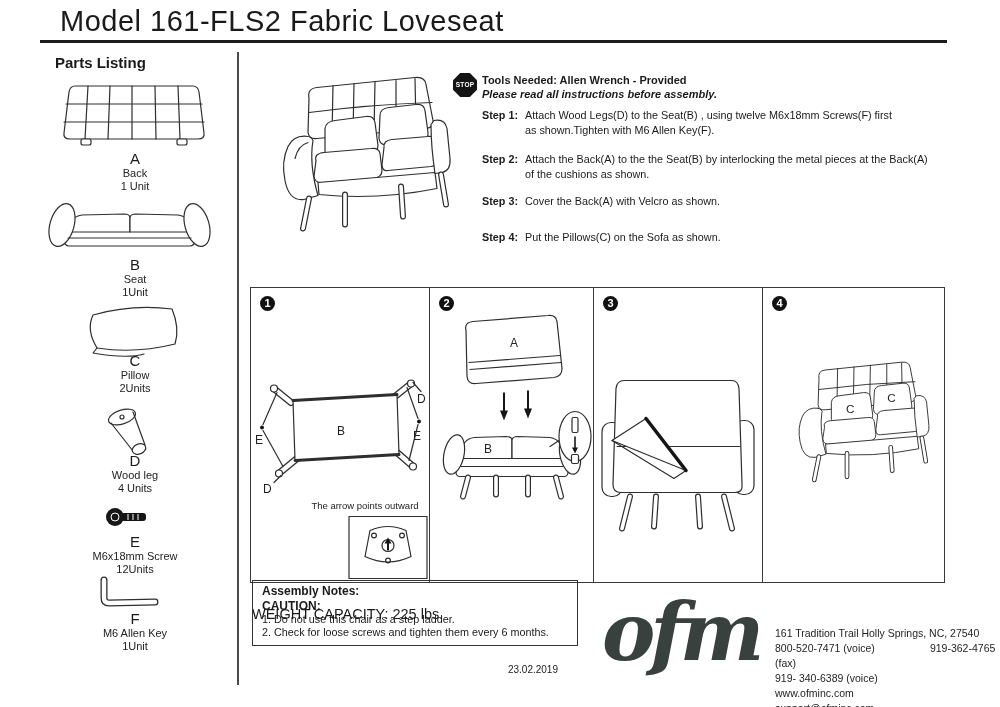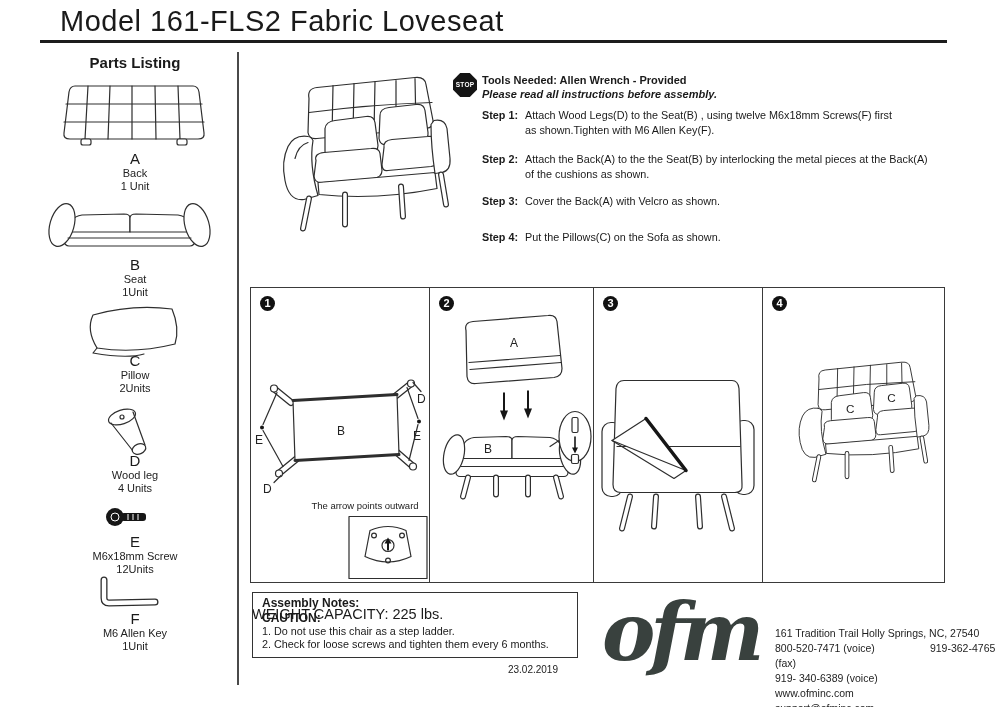--- a/index.html
+++ b/index.html
@@ -4,21 +4,21 @@
 <style>
   html,body{margin:0;padding:0;background:#fff;}
   #page{position:relative;width:1000px;height:707px;background:#fff;overflow:hidden;
         font-family:"Liberation Sans",sans-serif;color:#1a1a1a;}
   .abs{position:absolute;}
   
   #title{left:60px;top:5px;font-size:29px;font-weight:500;letter-spacing:.5px;}
   #title-rule{left:40px;top:40px;width:907px;height:2.5px;background:#1c1c1c;}
   #vdivider{left:237px;top:52px;width:1.5px;height:633px;background:#4a4a4a;}
   
-  #parts-head{left:55px;top:54px;width:160px;text-align:center;font-size:15px;font-weight:bold;}
+  #parts-head{left:55px;top:54px;width:160px;font-size:15px;font-weight:bold;}
   .part-label{width:160px;text-align:center;line-height:1.15;}
   .part-letter{font-size:15px;}
   .part-sub{font-size:11px;color:#222;}
   
   #asm-head{left:482px;top:46px;font-size:19px;font-weight:bold;}
   #stop-badge{left:453px;top:73px;width:24px;height:24px;background:#141414;color:#fff;
       clip-path:polygon(30% 0,70% 0,100% 30%,100% 70%,70% 100%,30% 100%,0 70%,0 30%);
       font-size:6.5px;font-weight:bold;text-align:center;line-height:24px;letter-spacing:.2px;}
   #tools-line{left:482px;top:74px;font-size:11px;font-weight:bold;}
   #notice-line{left:482px;top:88px;font-size:11px;font-weight:bold;font-style:italic;}
@@ -40,21 +40,21 @@
   .thick{stroke:#2e2e2e;stroke-width:3;fill:none;stroke-linecap:round;}
   .tube-o{stroke:#2e2e2e;stroke-width:7;fill:none;stroke-linecap:round;}
   .tube-i{stroke:#fff;stroke-width:4.4;fill:none;stroke-linecap:round;}
   .tube2-o{stroke:#2e2e2e;stroke-width:6;fill:none;stroke-linecap:round;}
   .tube2-i{stroke:#fff;stroke-width:3.6;fill:none;stroke-linecap:round;}
   .dark{fill:#161616;}
   .slbl{font:12px "Liberation Sans",sans-serif;fill:#222;}
   .snote{font:9.5px "Liberation Sans",sans-serif;fill:#222;}
   
   #weight{left:252px;top:587px;font-size:14.5px;font-weight:normal;margin-top:19px;}
-  #notes-box{left:252px;top:592px;width:306px;border:1.3px solid #333;padding:3px 9px 5px 9px;
+  #notes-box{left:252px;top:580px;width:306px;border:1.3px solid #333;padding:3px 9px 5px 9px;
       font-size:10.8px;line-height:1.22;}
   .nb-head{font-size:12px;font-weight:bold;}
   .nb-body{white-space:pre-line;}
   #date{left:452px;top:664px;width:106px;text-align:right;font-size:10px;color:#222;}
   #logo{left:602px;top:588px;font-family:"DejaVu Serif",serif;font-style:italic;font-weight:bold;
       font-size:80px;line-height:1.1;color:#39413e;letter-spacing:-5px;}
   #contact{left:775px;top:626px;font-size:10.5px;line-height:15px;color:#1d1d1d;}
   #contact .c1{display:inline-block;width:152px;}
 </style>
 </head>

